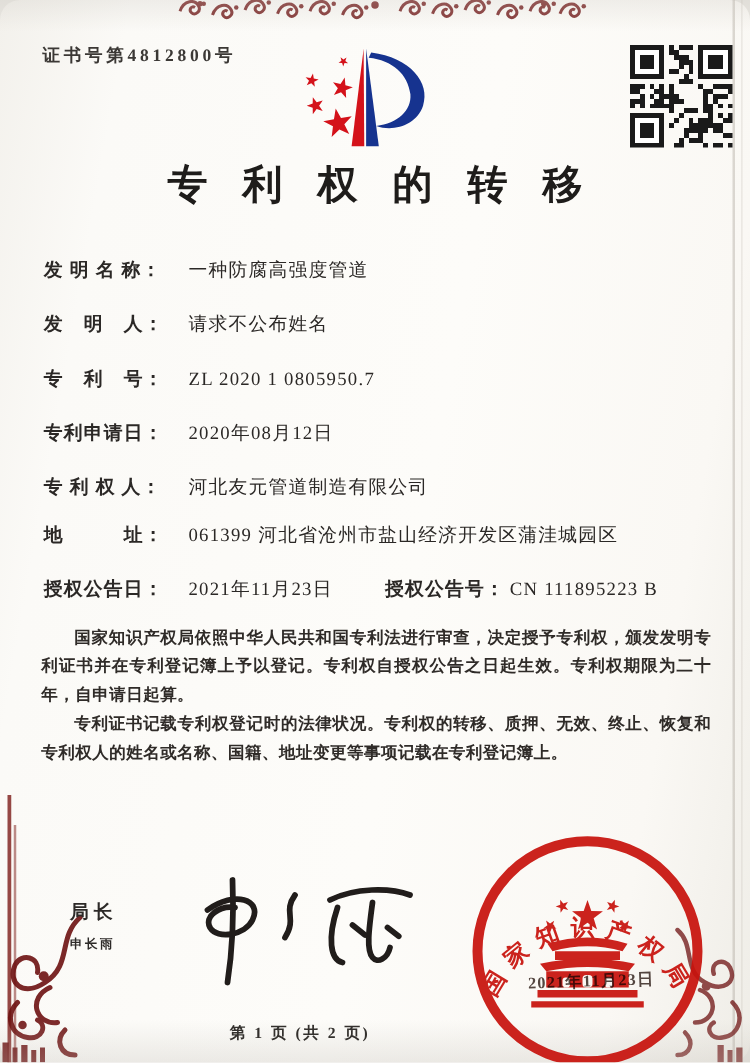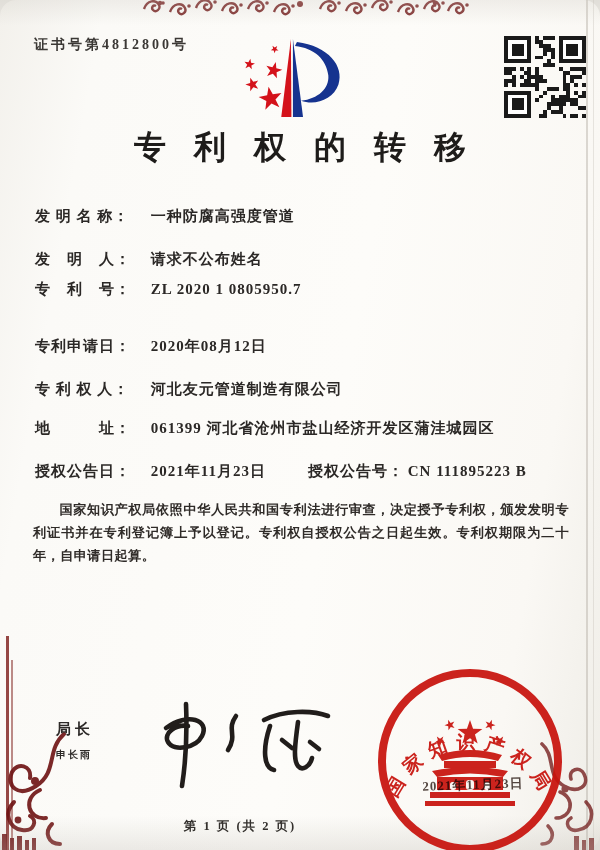--- a/index.html
+++ b/index.html
@@ -28,21 +28,21 @@
 
   .title{
     position:absolute;left:0;top:126px;width:600px;text-align:center;
     font-size:32px;font-weight:700;color:#1e1c1a;
     letter-spacing:28px;padding-left:28px;box-sizing:border-box;
   }
 
   .fields{position:absolute;left:35px;top:0;width:540px;}
   .frow{position:absolute;left:0;font-size:15px;white-space:nowrap;}
   .flabel{display:inline-block;min-width:112px;font-weight:700;color:#2b2826;letter-spacing:1px;}
-  .fvalue{font-weight:700;color:#2b2826;letter-spacing:1px;margin-top:25px;}
+  .fvalue{font-weight:400;color:#2b2826;letter-spacing:1px;margin-top:25px;}
   .grant-right{position:absolute;left:273px;top:0;}
 
   .bodytext{
     position:absolute;left:33px;top:498px;width:536px;
     font-size:13.2px;line-height:23px;font-weight:600;color:#2f2b28;
     text-align:justify;letter-spacing:.4px;
   }
   .bodytext p{margin:0;text-indent:2em;}
 
   .signoff-title{position:absolute;left:56px;top:720px;font-size:15px;font-weight:700;letter-spacing:4px;}
@@ -284,21 +284,21 @@
 
   <div class="fields">
     <div class="frow" style="top:207px">
       <span class="flabel">发 明 名 称：</span>
       <span class="fvalue">一种防腐高强度管道</span>
     </div>
     <div class="frow" style="top:250px">
       <span class="flabel">发　明　人：</span>
       <span class="fvalue">请求不公布姓名</span>
     </div>
-    <div class="frow" style="top:280px">
+    <div class="frow" style="top:294px">
       <span class="flabel">专　利　号：</span>
       <span class="fvalue">ZL 2020 1 0805950.7</span>
     </div>
     <div class="frow" style="top:337px">
       <span class="flabel">专利申请日：</span>
       <span class="fvalue">2020年08月12日</span>
     </div>
     <div class="frow" style="top:380px">
       <span class="flabel">专 利 权 人：</span>
       <span class="fvalue">河北友元管道制造有限公司</span>
@@ -312,20 +312,21 @@
       <span class="fvalue">2021年11月23日</span>
       <span class="grant-right">
         <span class="flabel" style="min-width:0">授权公告号：</span>
         <span class="fvalue">CN 111895223 B</span>
       </span>
     </div>
   </div>
 
   <div class="bodytext">
     <p>国家知识产权局依照中华人民共和国专利法进行审查，决定授予专利权，颁发发明专利证书并在专利登记簿上予以登记。专利权自授权公告之日起生效。专利权期限为二十年，自申请日起算。</p>
+    <p>专利证书记载专利权登记时的法律状况。专利权的转移、质押、无效、终止、恢复和专利权人的姓名或名称、国籍、地址变更等事项记载在专利登记簿上。</p>
   </div>
 
   <div class="signoff-title">局长</div>
   <div class="signoff-name">申长雨</div>
 
   <svg class="signature" viewBox="0 0 185 95">
     <g fill="none" stroke="#211d1b" stroke-width="4.6" stroke-linecap="round" stroke-linejoin="round">
       <path d="M14,30 C36,14 58,22 50,38 C44,50 22,54 16,44 C11,35 24,26 36,28"></path>
       <path d="M34,6 C35,30 34,62 30,88"></path>
       <path d="M84,18 C74,32 86,36 76,52"></path>

